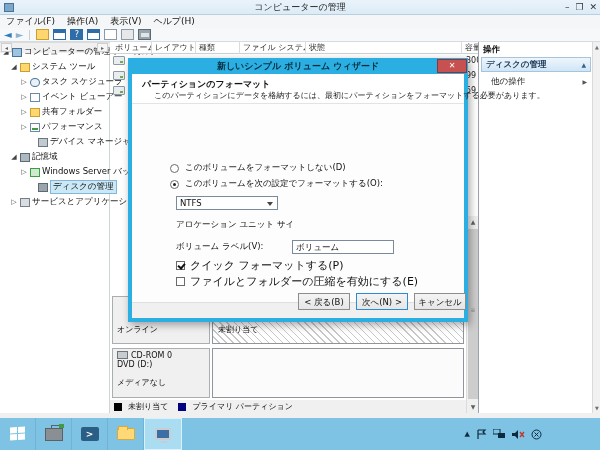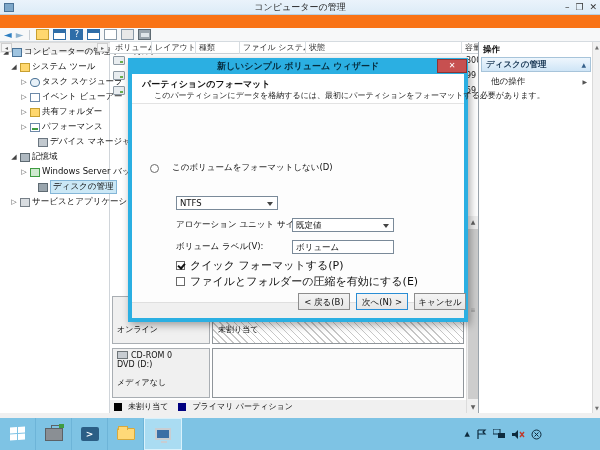--- a/index.html
+++ b/index.html
@@ -84,21 +84,21 @@
 
   
   .dialog{left:128px;top:58px;width:340px;height:264px;background:#2bafe2;box-shadow:2px 3px 8px rgba(0,0,0,.35);}
   .dlg-title{position:absolute;left:0;top:0;width:340px;height:16px;text-align:center;font-size:9px;color:#062c3d;line-height:16px;font-weight:bold;}
   .dlg-close{position:absolute;right:1px;top:1px;width:30px;height:14px;background:#c75050;border:1px solid #8e3434;color:#fff;font-size:8px;text-align:center;line-height:12px;}
   .dlg-body{position:absolute;left:4px;top:16px;width:332px;height:244px;background:#fdfdfd;}
   .dlg-head{position:absolute;left:0;top:0;width:332px;height:30px;background:#fff;border-bottom:1px solid #e3e3e3;}
   .dlg-h1{position:absolute;left:10px;top:4px;font-size:9px;font-weight:bold;color:#111;}
   .dlg-h2{position:absolute;left:22px;top:16px;font-size:8px;color:#222;white-space:nowrap;}
   .dlg-intro{position:absolute;left:22px;top:42px;width:300px;font-size:8px;color:#111;line-height:11px;}
-  .radio-row{position:absolute;left:18px;height:12px;display:flex;align-items:center;gap:13px;font-size:8.5px;color:#111;}
+  .radio-row{position:absolute;left:38px;height:12px;display:flex;align-items:center;gap:6px;font-size:8.5px;color:#111;}
   .rad{width:9px;height:9px;border:1px solid #6a6a6a;border-radius:50%;background:#fff;position:relative;flex:none;}
   .rad.on::after{content:"";position:absolute;left:2px;top:2px;width:3px;height:3px;border-radius:50%;background:#222;}
   .fld-row{position:absolute;left:44px;height:15px;font-size:8.5px;color:#111;display:flex;align-items:center;}
   .fld-lab{width:116px;white-space:nowrap;overflow:hidden;}
   .fld-ctl{width:102px;height:14px;background:#fff;border:1px solid #7a8a99;font-size:8.5px;line-height:12px;padding:0 3px;position:relative;white-space:nowrap;overflow:hidden;}
   .fld-ctl.select::after{content:"";position:absolute;right:4px;top:5px;border-left:3px solid transparent;border-right:3px solid transparent;border-top:4px solid #444;}
   .chk-row{position:absolute;left:44px;height:11px;display:flex;align-items:center;gap:5px;font-size:11px;color:#111;}
   .chk{width:9px;height:9px;border:1px solid #6a6a6a;background:#fff;position:relative;flex:none;}
   .chk.on::after{content:"";position:absolute;left:1px;top:1px;width:5px;height:3px;border-left:2px solid #111;border-bottom:2px solid #111;transform:rotate(-50deg);}
   .dlg-foot{position:absolute;left:0;top:228px;width:332px;height:16px;border-top:1px solid #dfdfdf;background:#f0f0f0;}
@@ -132,20 +132,26 @@
   <div class="abs titlebar nowrap">
     <span>コンピューターの管理</span>
   </div>
   <div class="abs app-ico"></div>
   <div class="abs wctrls">
     <span>–</span>
     <span>❐</span>
     <span>✕</span>
   </div>
 
+  <div class="abs menubar">
+    <span>ファイル(F)</span>
+    <span>操作(A)</span>
+    <span>表示(V)</span>
+    <span>ヘルプ(H)</span>
+  </div>
 
   <div class="abs toolbar">
     <span class="tbtn t-back">◄</span>
     <span class="tbtn t-fwd">►</span>
     <span class="tsep"></span>
     <span class="ti ti-folder"></span>
     <span class="ti ti-window"></span>
     <span class="ti ti-help">?</span>
     <span class="ti ti-window"></span>
     <span class="ti ti-doc"></span>
@@ -292,27 +298,30 @@
     <div class="dlg-body">
       <div class="dlg-head">
         <div class="dlg-h1 nowrap">パーティションのフォーマット</div>
         <div class="dlg-h2">このパーティションにデータを格納するには、最初にパーティションをフォーマットする必要があります。</div>
       </div>
 
       <div class="radio-row" style="top:88px">
         <span class="rad"></span>
         <span>このボリュームをフォーマットしない(D)</span>
       </div>
+      <div class="radio-row" style="top:104px">
+        <span class="rad on"></span>
+        <span>このボリュームを次の設定でフォーマットする(O):</span>
+      </div>
 
       <div class="fld-row" style="top:121px">
         <span class="fld-ctl select">NTFS</span>
       </div>
       <div class="fld-row" style="top:143px">
         <span class="fld-lab">アロケーション ユニット サイズ(A):</span>
-        <span class="fld-ctl select">既定値</span>
       </div>
       <div class="fld-row" style="top:165px">
         <span class="fld-lab">ボリューム ラベル(V):</span>
         <span class="fld-ctl">ボリューム</span>
       </div>
 
       <div class="chk-row" style="top:186px">
         <span class="chk on"></span>
         <span>クイック フォーマットする(P)</span>
       </div>

